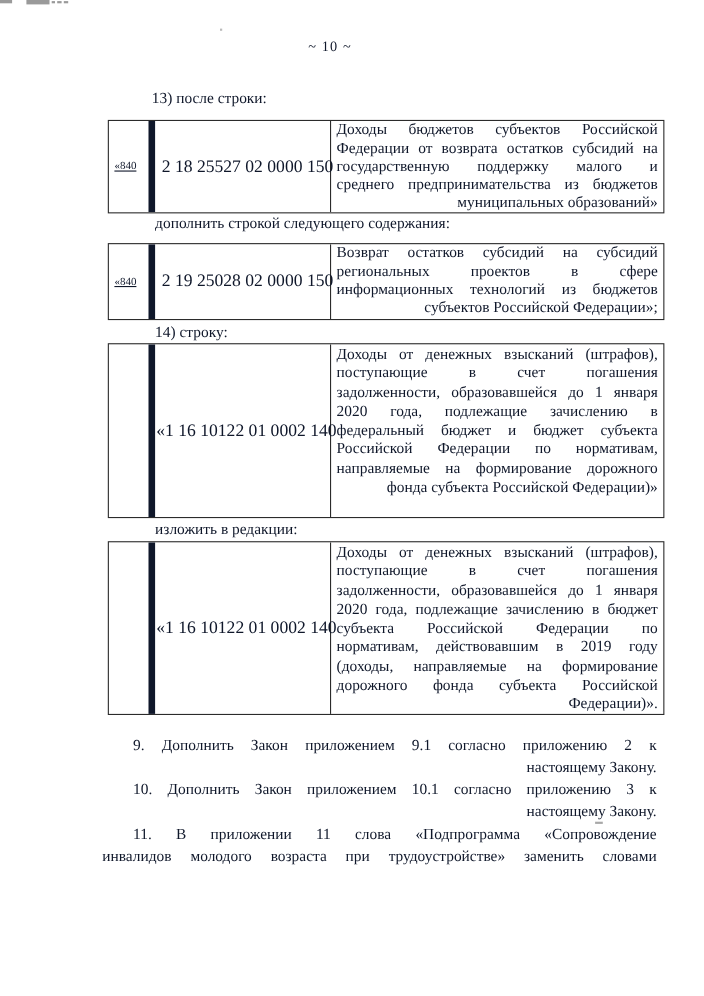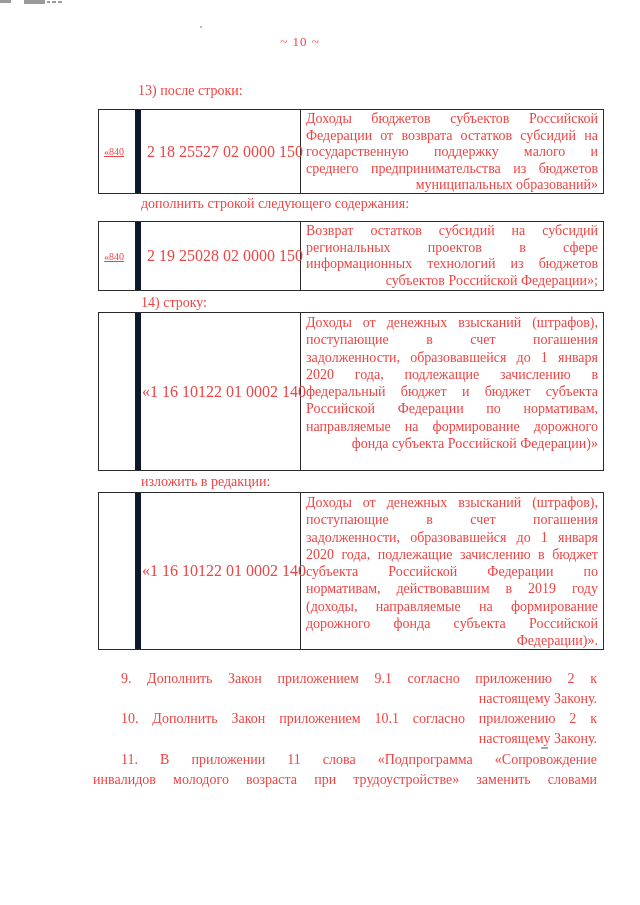--- a/index.html
+++ b/index.html
@@ -1,19 +1,19 @@
 <!DOCTYPE html>
 <html><head>
 <meta charset="utf-8">
 <style>
   html,body { margin:0; padding:0; background:#ffffff; }
   .page {
     position:relative; width:640px; height:905px; background:#ffffff;
     font-family:"Liberation Serif","DejaVu Serif",serif;
-    color:#ef4444; overflow:hidden;
+    color:#0f172a; overflow:hidden;
   }
   
   .art { position:absolute; background:#9a9a9a; }
   
   .page-num {
     position:absolute; left:0; top:34px; width:600px;
     text-align:center; font-size:13px; letter-spacing:1px;
   }
   
   .label { position:absolute; font-size:14px; white-space:nowrap; }
@@ -132,21 +132,21 @@
         <div class="tl j">дорожного фонда субъекта Российской</div>
         <div class="tl">Федерации)».</div>
       </div>
   </div>
 
   <div class="para p9">
       <div class="tl j">9. Дополнить Закон приложением 9.1 согласно приложению 2 к</div>
       <div class="tl">настоящему Закону.</div>
     </div>
   <div class="para p10">
-      <div class="tl j">10. Дополнить Закон приложением 10.1 согласно приложению 2 к</div>
+      <div class="tl j">10. Дополнить Закон приложением 10.1 согласно приложению 3 к</div>
       <div class="tl">настоящему Закону.</div>
     </div>
   <div class="para p11">
       <div class="tl j">11. В приложении 11 слова «Подпрограмма «Сопровождение</div>
       <div class="tl j">инвалидов молодого возраста при трудоустройстве» заменить словами</div>
     </div>
 
 </div>
 
 </body></html>

